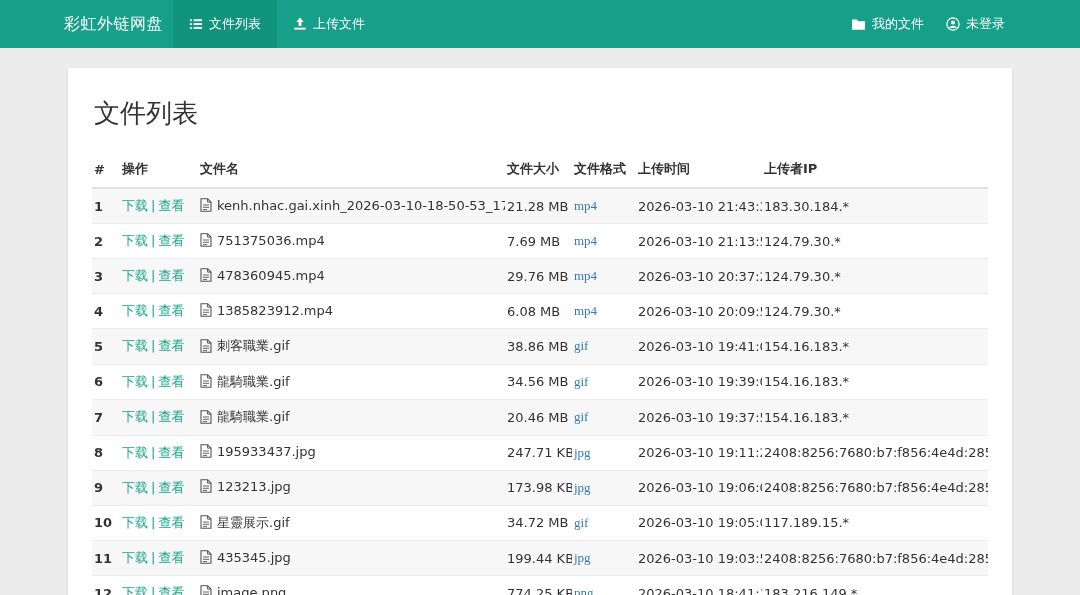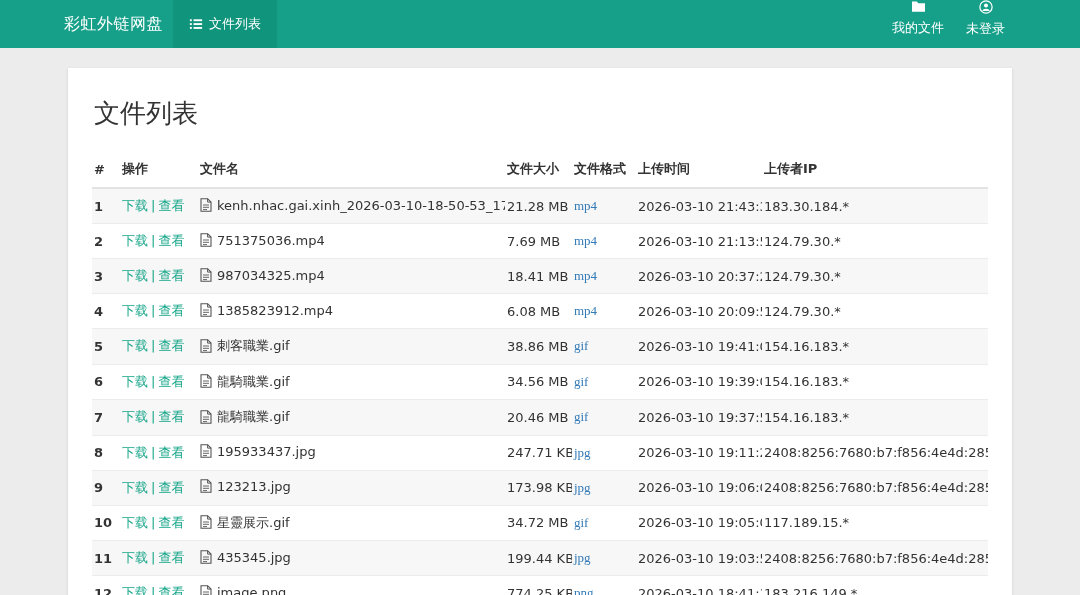--- a/index.html
+++ b/index.html
@@ -24,21 +24,21 @@
     height:48px;background:var(--navbar_bg);color:#fff;
     display:flex;align-items:stretch;padding:0 64px;
   }
   .brand{display:flex;align-items:center;font-size:16px;padding-right:10px;letter-spacing:.5px;}
   .nav-item{
     display:flex;align-items:center;gap:6px;padding:0 16px;
     font-size:13px;cursor:pointer;white-space:nowrap;
   }
   .nav-item.active{background:var(--navbar_active_bg);}
   .nav-right{margin-left:auto;display:flex;align-items:stretch;}
-  .nav-right .nav-item{padding:0 11px;flex-direction:column;}
+  .nav-right .nav-item{padding:16px 11px;}
   .nav-icon{display:flex;align-items:center;}
   
   .card{
     width:944px;margin:20px auto 0 auto;background:#fff;
     box-shadow:0 1px 3px rgba(0,0,0,.12);
     padding:22px 24px 24px 24px;min-height:600px;
   }
   .page-title{font-size:26px;font-weight:500;color:#333;margin:6px 0 20px 2px;}
   
   table{width:100%;border-collapse:collapse;table-layout:fixed;font-size:13px;}
@@ -73,20 +73,29 @@
           <rect x="5.2" y="2.6" width="9.8" height="2.2"></rect>
         <rect x="1" y="7" width="2.2" height="2.2"></rect>
           <rect x="5.2" y="7" width="9.8" height="2.2"></rect>
         <rect x="1" y="11.4" width="2.2" height="2.2"></rect>
           <rect x="5.2" y="11.4" width="9.8" height="2.2"></rect>
       </svg>
     </span>
     <span>文件列表</span>
   </div>
 
+  <div class="nav-item">
+    <span class="nav-icon">
+      <svg width="14" height="14" viewBox="0 0 16 16" fill="#fff">
+        <path d="M8 0.5 L12.2 5.6 H9.6 V10.4 H6.4 V5.6 H3.8 Z"></path>
+        <path d="M1.5 12.2 H14.5 V14.4 H1.5 Z"></path>
+      </svg>
+    </span>
+    <span>上传文件</span>
+  </div>
 
   <div class="nav-right">
     <div class="nav-item">
       <span class="nav-icon">
         <svg width="15" height="13" viewBox="0 0 16 14" fill="#fff">
           <path d="M1 1.5 h5.2 l1.6 2.1 H15 v9 H1 Z"></path>
         </svg>
       </span>
       <span>我的文件</span>
     </div>
@@ -177,24 +186,24 @@
     <td>
       <span class="tlink">下载</span><span class="sep">|</span><span class="tlink">查看</span>
     </td>
     <td>
       <span class="fwrap">
         <svg class="ficon" width="12" height="14" viewBox="0 0 12 14">
           <path d="M1 0.7 h6.6 l3.4 3.4 v9.2 h-10 Z" fill="none" stroke="#555" stroke-width="1.1"></path>
           <path d="M7.6 0.7 v3.4 h3.4" fill="none" stroke="#555" stroke-width="1"></path>
           <path d="M3 7 h6 M3 9.3 h6 M3 11.6 h4" stroke="#555" stroke-width="0.9"></path>
         </svg>
-        <span class="fname">987034325.mp4</span>
-      </span>
-    </td>
-    <td>18.41 MB</td>
+        <span class="fname">478360945.mp4</span>
+      </span>
+    </td>
+    <td>29.76 MB</td>
     <td>
       <span class="fmt">mp4</span>
     </td>
     <td>2026-03-10 20:37:25</td>
     <td>124.79.30.*</td>
   </tr>
         <tr>
     <td class="col-idx">4</td>
     <td>
       <span class="tlink">下载</span><span class="sep">|</span><span class="tlink">查看</span>

